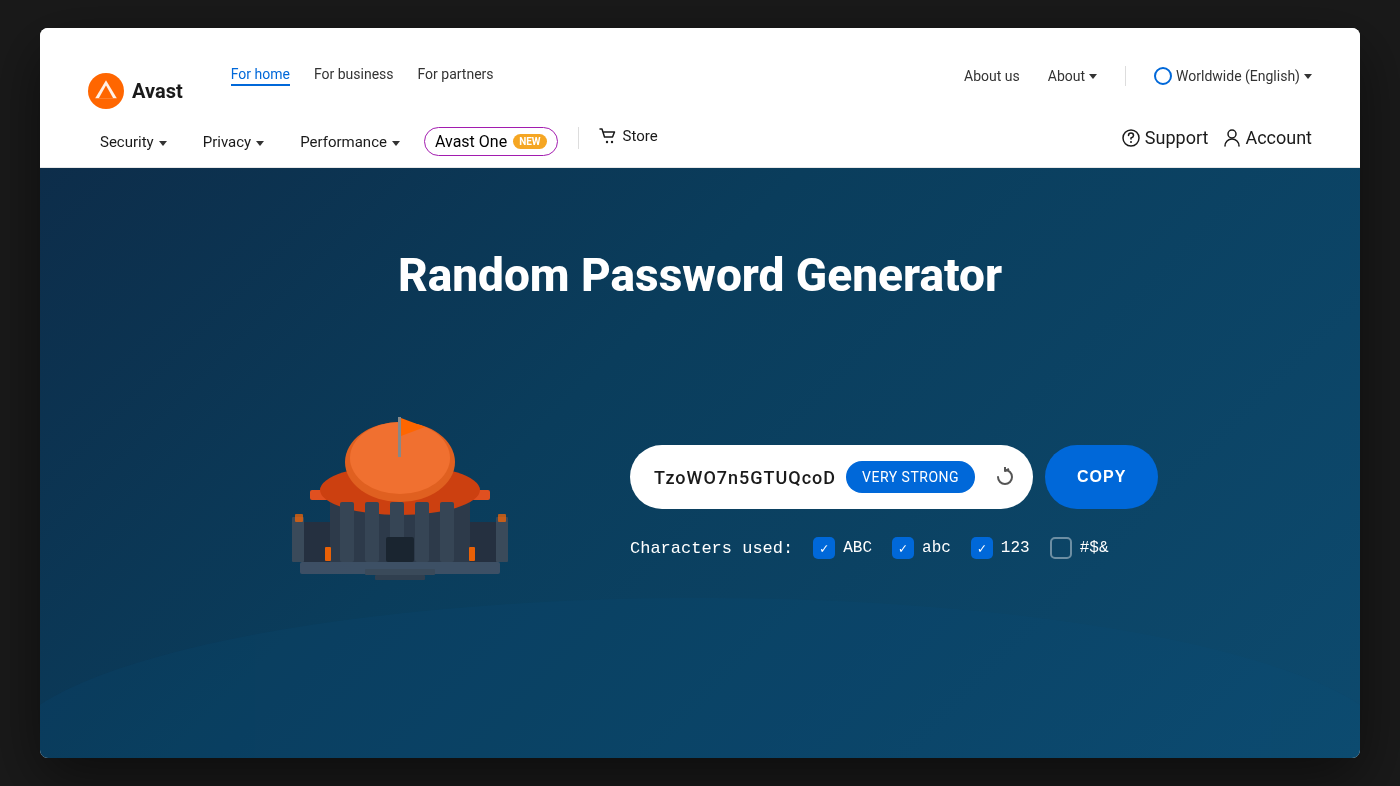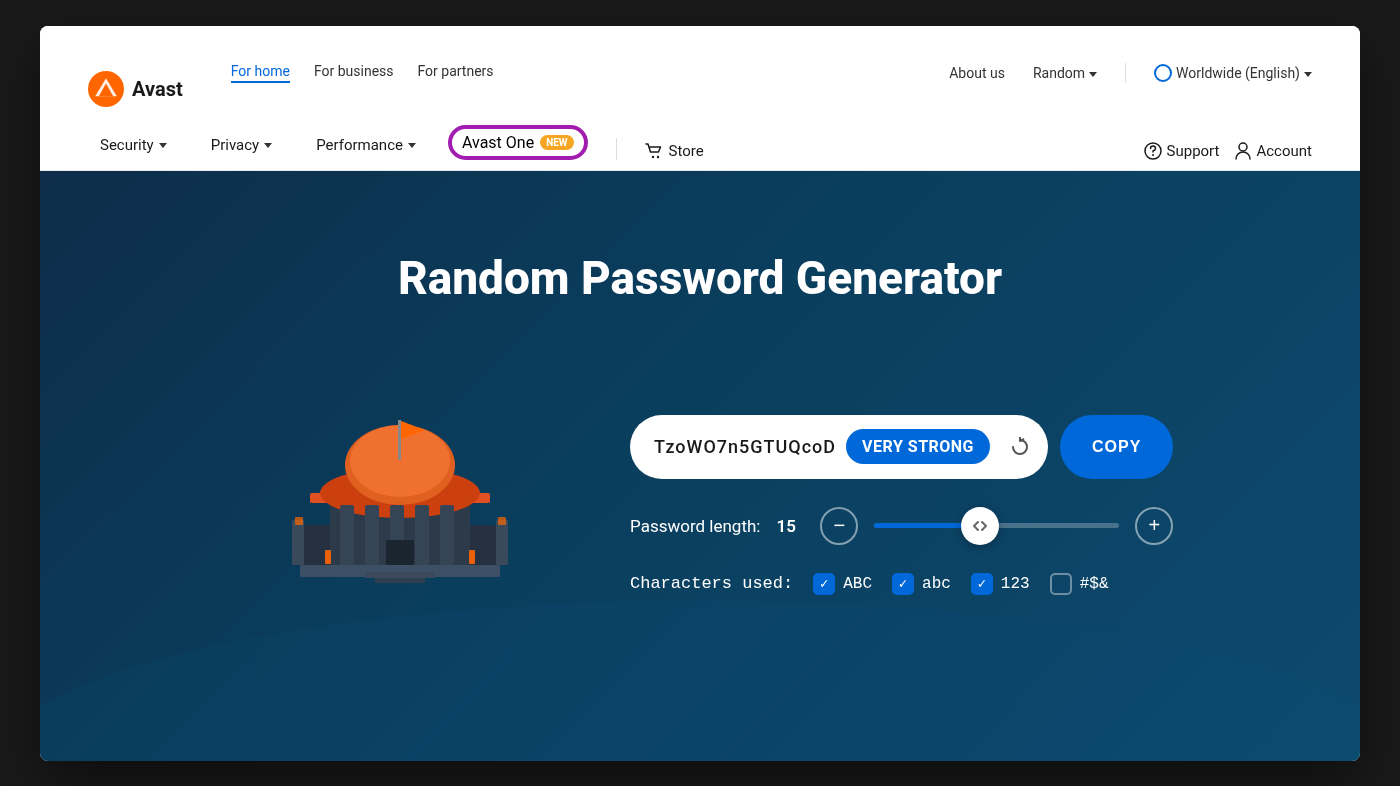--- a/index.html
+++ b/index.html
@@ -78,42 +78,42 @@
       align-items: center;
       gap: 4px;
     }
     .divider-v {
       width: 1px;
       height: 20px;
       background: #ddd;
     }
     .nav-bottom {
       display: flex;
-      align-items: flex-end;
+      align-items: flex-start;
       padding: 10px 0;
-      gap: 20px;
+      gap: 12px;
     }
     .nav-bottom-item {
       font-size: 15px;
       color: #1a1a1a;
       cursor: pointer;
       padding: 6px 12px;
       display: flex;
       align-items: center;
       gap: 5px;
       border-radius: 4px;
     }
     .avast-one-badge {
       display: inline-flex;
       align-items: center;
       gap: 6px;
       padding: 4px 10px;
       border-radius: 20px;
       background: #fff;
-      border: 4px solid #a21caf;
+      border: 1px solid #a21caf;
       cursor: pointer;
     }
     .new-badge {
       background: #f5a623;
       color: white;
       font-size: 10px;
       font-weight: 700;
       padding: 2px 6px;
       border-radius: 10px;
     }
@@ -134,21 +134,21 @@
     .nav-bottom-right {
       margin-left: auto;
       display: flex;
       align-items: center;
       gap: 16px;
     }
     .support-link, .account-link {
       display: flex;
       align-items: center;
       gap: 5px;
-      font-size: 15px;
+      font-size: 18px;
       color: #1a1a1a;
       cursor: pointer;
     }
     
     .hero {
       background: linear-gradient(135deg, #0d2d4a 0%, #0a3d5c 40%, #0d4a6e 100%);
       min-height: 590px;
       position: relative;
       overflow: hidden;
       display: flex;
@@ -209,22 +209,22 @@
     .password-value {
       flex: 1;
       font-size: 18px;
       font-weight: 500;
       color: #1a1a1a;
       letter-spacing: 1px;
     }
     .strength-badge {
       background: #0068d9;
       color: white;
-      font-size: 16px;
-      font-weight: 700;
+      font-size: 14px;
+      font-weight: 400;
       padding: 8px 16px;
       border-radius: 20px;
       white-space: nowrap;
       letter-spacing: 0.5px;
     }
     .refresh-btn {
       width: 40px;
       height: 40px;
       border-radius: 50%;
       background: transparent;
@@ -403,21 +403,21 @@
 
       <div class="nav-top-links">
         <a class="nav-top-link active">For home</a>
         <a class="nav-top-link">For business</a>
         <a class="nav-top-link">For partners</a>
       </div>
 
       <div class="nav-top-right">
         <span class="nav-top-right-item">About us</span>
         <span class="nav-top-right-item">
-          <span>Random</span>
+          <span>About</span>
           <span class="chevron"></span>
         </span>
         <div class="divider-v"></div>
         <span class="nav-top-right-item">
           <span class="globe-icon"></span>
           <span>Worldwide (English)</span>
           <span class="chevron"></span>
         </span>
       </div>
     </div>
@@ -527,37 +527,20 @@
             <button class="refresh-btn">
               <svg width="22" height="22" viewBox="0 0 22 22">
                 <path d="M11 4 A7 7 0 1 1 4 11" stroke="#555" stroke-width="2" fill="none" stroke-linecap="round"></path>
                 <polyline points="11,1 11,5 15,3" fill="none" stroke="#555" stroke-width="2" stroke-linejoin="round"></polyline>
               </svg>
             </button>
           </div>
           <button class="copy-btn">COPY</button>
         </div>
 
-        <div class="slider-row">
-          <span class="slider-label">Password length:</span>
-          <span class="slider-value">15</span>
-          <button class="slider-minus">−</button>
-          <div class="slider-track-wrap">
-            <div class="slider-track">
-              <div class="slider-fill"></div>
-            </div>
-            <div class="slider-thumb">
-              <svg width="16" height="12" viewBox="0 0 16 12">
-                <path d="M2 6 L6 2 M2 6 L6 10" stroke="#666" stroke-width="2" fill="none" stroke-linecap="round"></path>
-                <path d="M14 6 L10 2 M14 6 L10 10" stroke="#666" stroke-width="2" fill="none" stroke-linecap="round"></path>
-              </svg>
-            </div>
-          </div>
-          <button class="slider-plus">+</button>
-        </div>
 
         <div class="chars-row">
           <span class="chars-label">Characters used:</span>
 
           <label class="char-option">
             <div class="char-checkbox">
               <span class="char-checkbox-check">✓</span>
             </div>
             <span class="char-text">ABC</span>
           </label>

